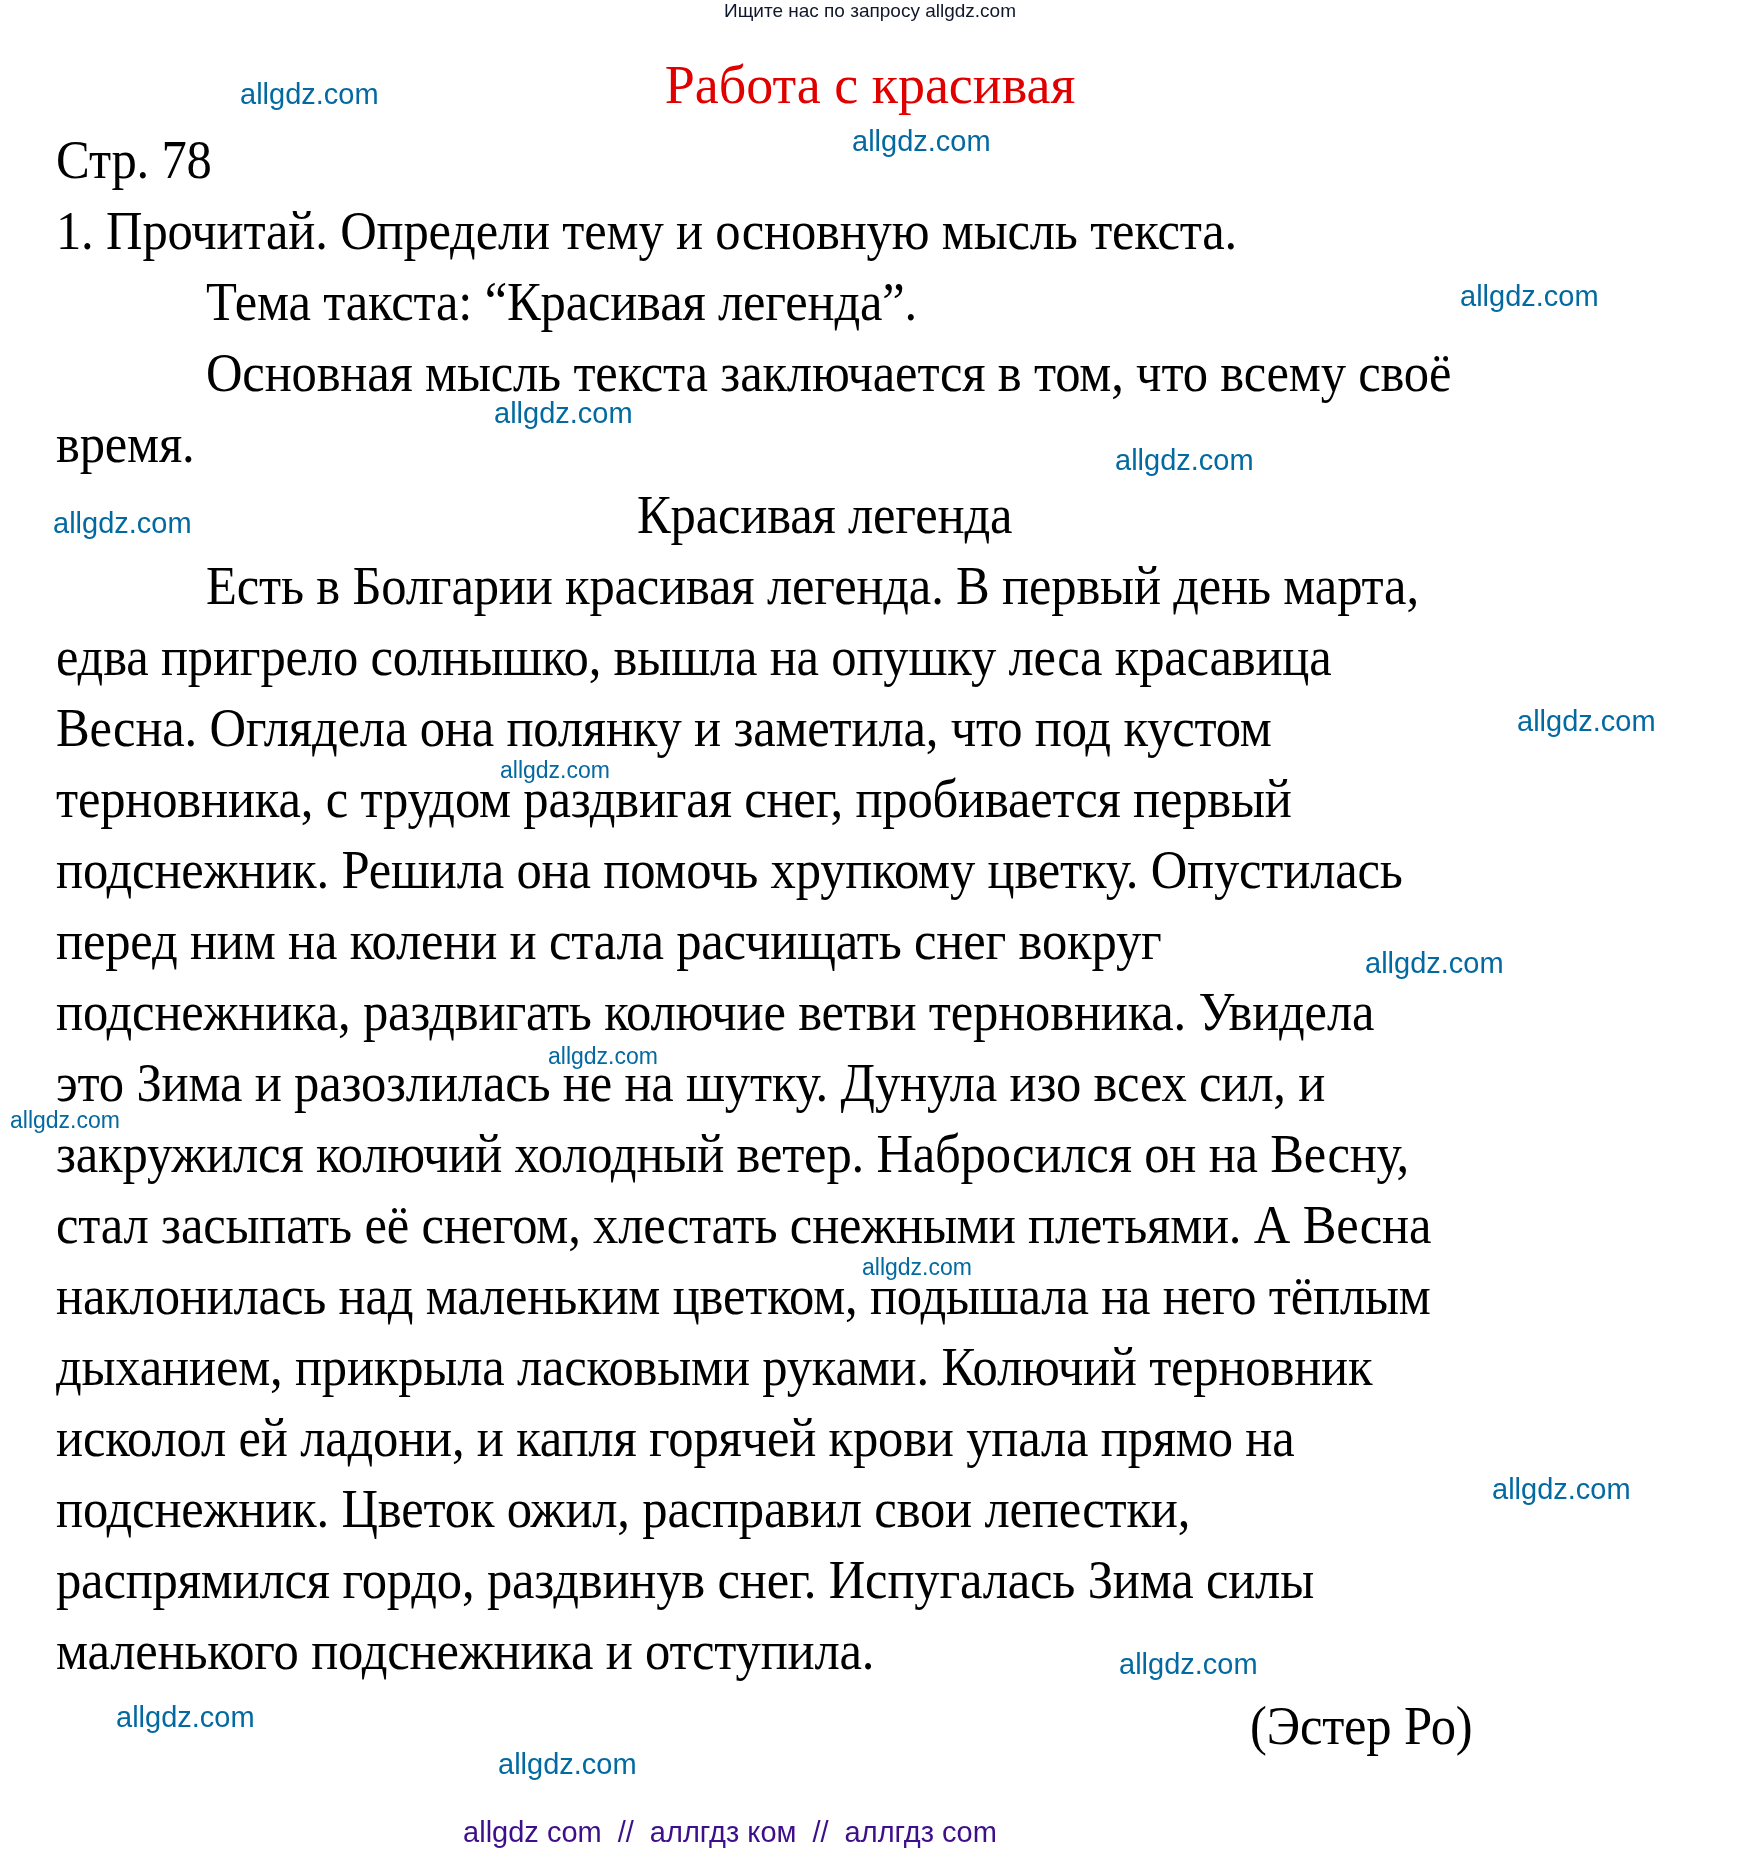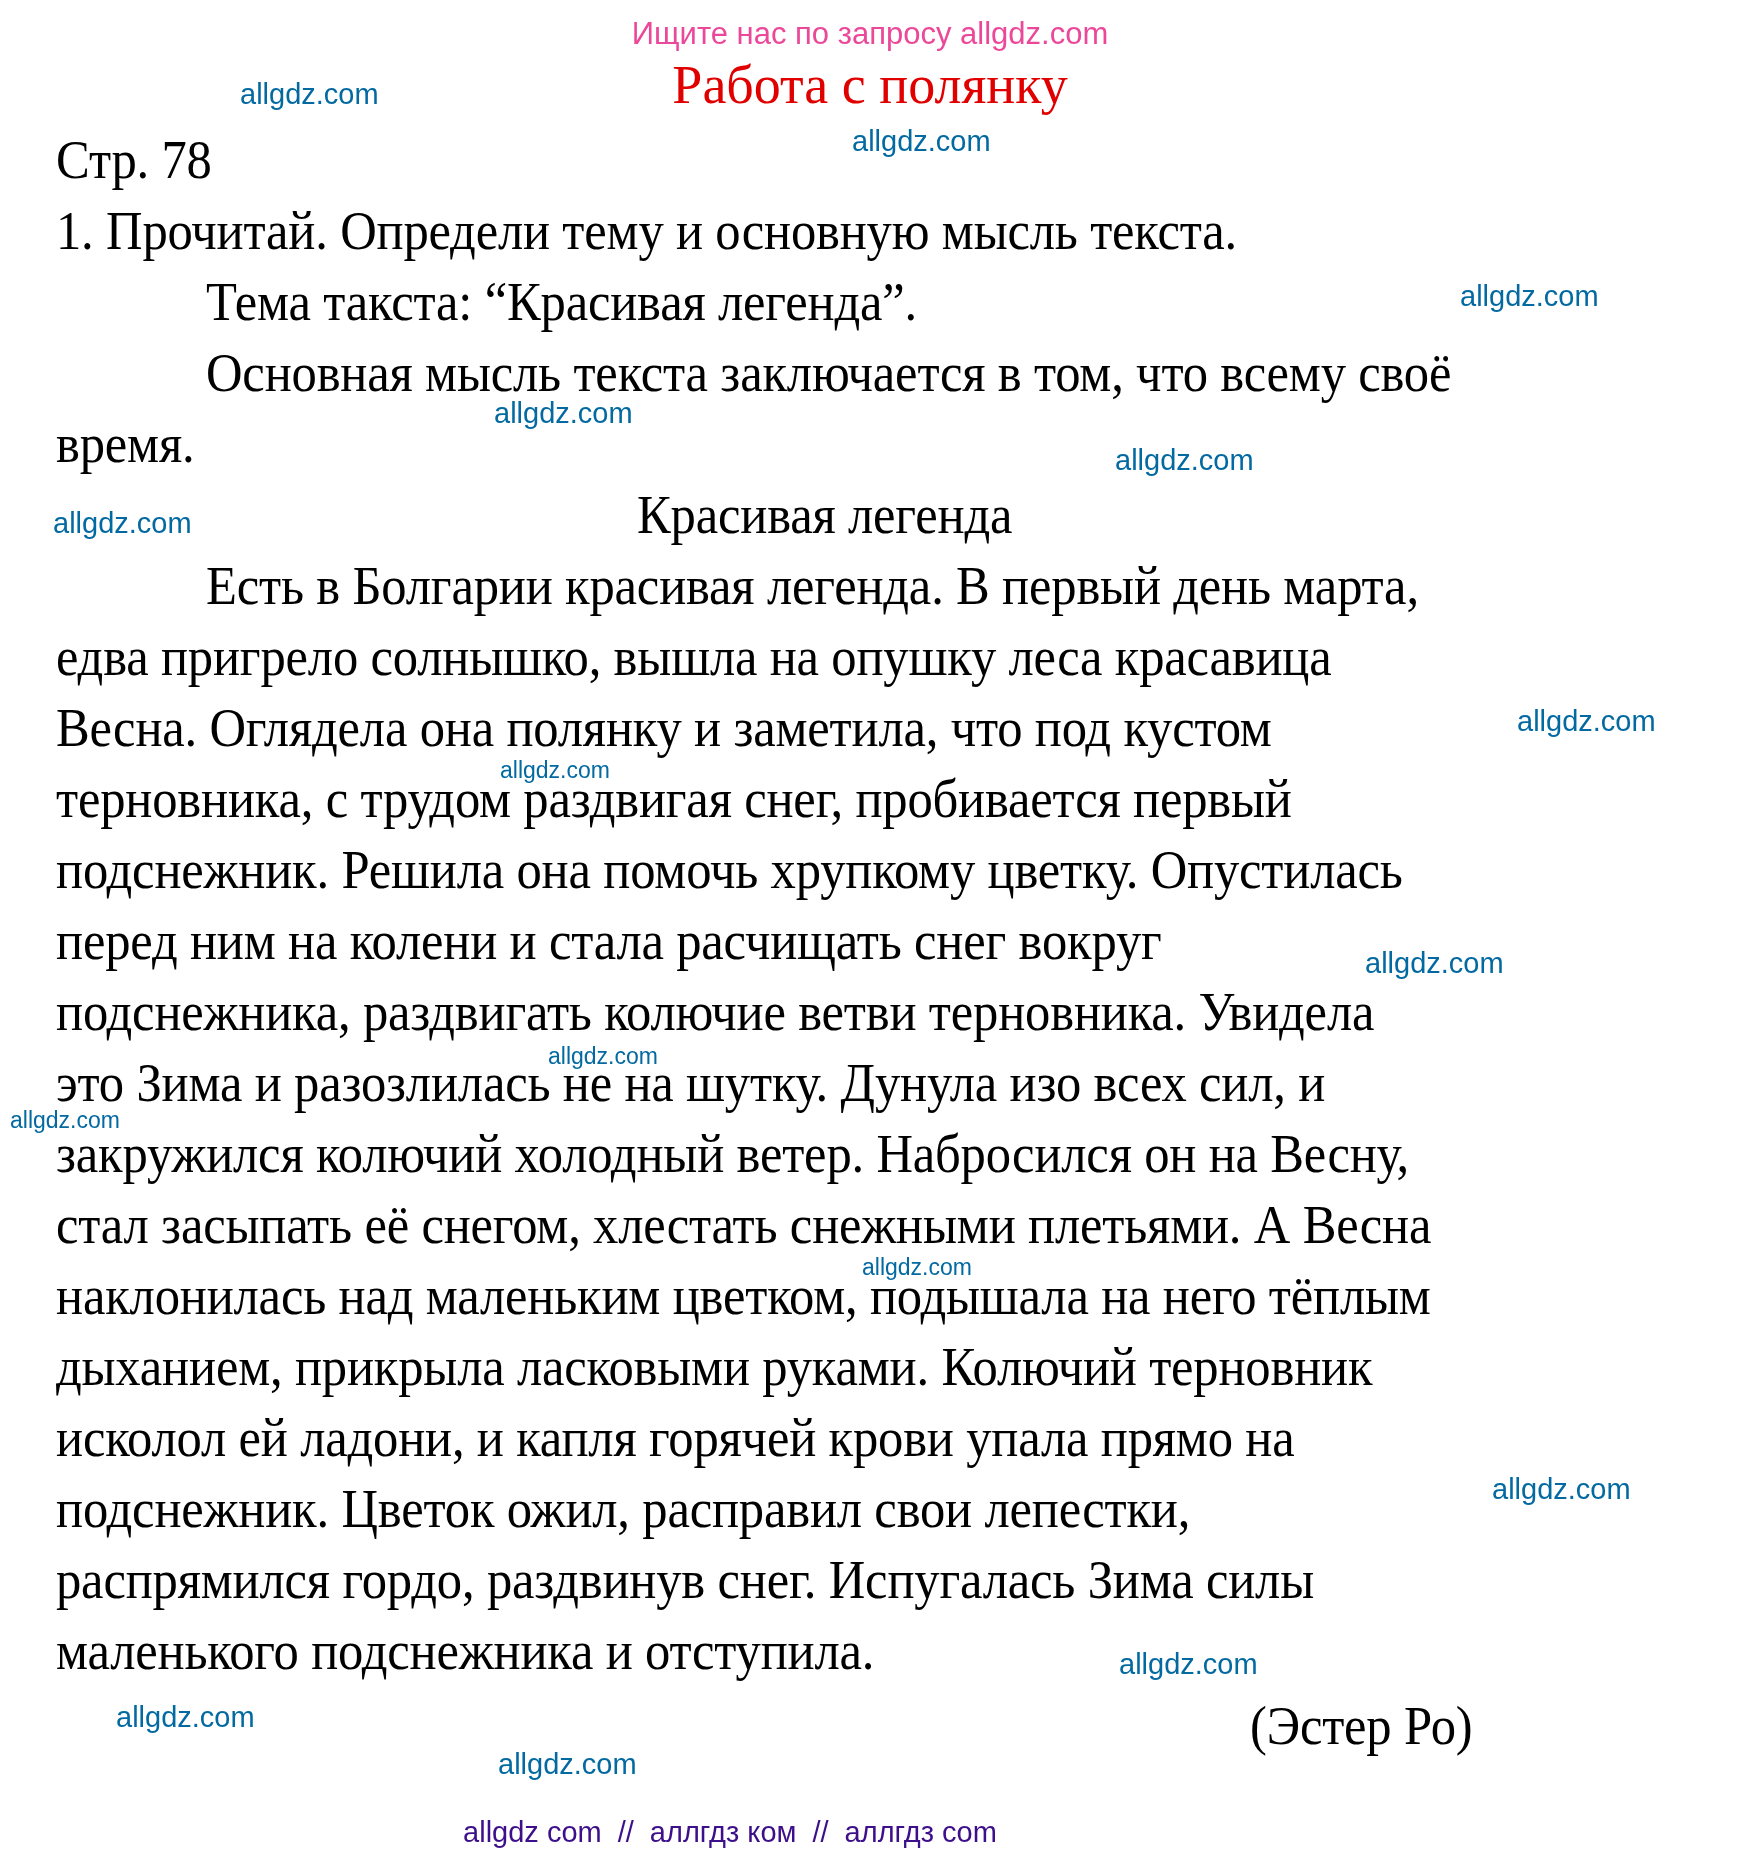--- a/index.html
+++ b/index.html
@@ -1,32 +1,32 @@
 <!DOCTYPE html>
 <html><head>
 <meta charset="utf-8">
 <style>
   html, body { margin:0; padding:0; background:#ffffff; }
   body { width:1740px; height:1867px; position:relative; overflow:hidden; }
   .abs { position:absolute; white-space:nowrap; }
   .serif { font-family:"Liberation Serif", "DejaVu Serif", serif; color:#000; }
   .sans { font-family:"Liberation Sans", "DejaVu Sans", sans-serif; }
-  .promo { font-size:31px; color:#ec4899; top:16px; left:0; width:1740px; text-align:center; }
+  .promo { font-size:19px; color:#0f172a; top:0; left:0; width:1740px; text-align:center; }
   .title { font-size:54px; color:#e00000; top:54px; left:0; width:1740px; text-align:center; }
   .line { font-size:55px; left:56px; transform-origin:0 0; transform:scaleX(0.92); letter-spacing:-0.2px; }
   .wm { font-size:29px; color:#0369a1; }
   .wm.small { font-size:23px; }
   .footer { font-size:29px; color:#3d0f8a; top:1816px; left:0; width:1460px; text-align:center; }
   .footer .sep { padding:0 16px; }
 </style>
 </head>
 <body>
 
 <div class="abs sans promo">Ищите нас по запросу allgdz.com</div>
-<div class="abs serif title">Работа с полянку</div>
+<div class="abs serif title">Работа с красивая</div>
 <div class="abs serif line" style="top:128px;">Стр. 78</div>
 
 <div class="abs serif line" style="top:199px;">1. Прочитай. Определи тему и основную мысль текста.</div>
 <div class="abs serif line" style="top:270px; left:206px;">Тема такста: “Красивая легенда”.</div>
 <div class="abs serif line" style="top:341px; left:206px;">Основная мысль текста заключается в том, что всему своё</div>
 <div class="abs serif line" style="top:412px;">время.</div>
 
 <div class="abs serif line" style="top:483px; left:637px;">Красивая легенда</div>
 
 <div class="abs serif line" style="top:554px; left:206px;">Есть в Болгарии красивая легенда. В первый день марта,</div>

